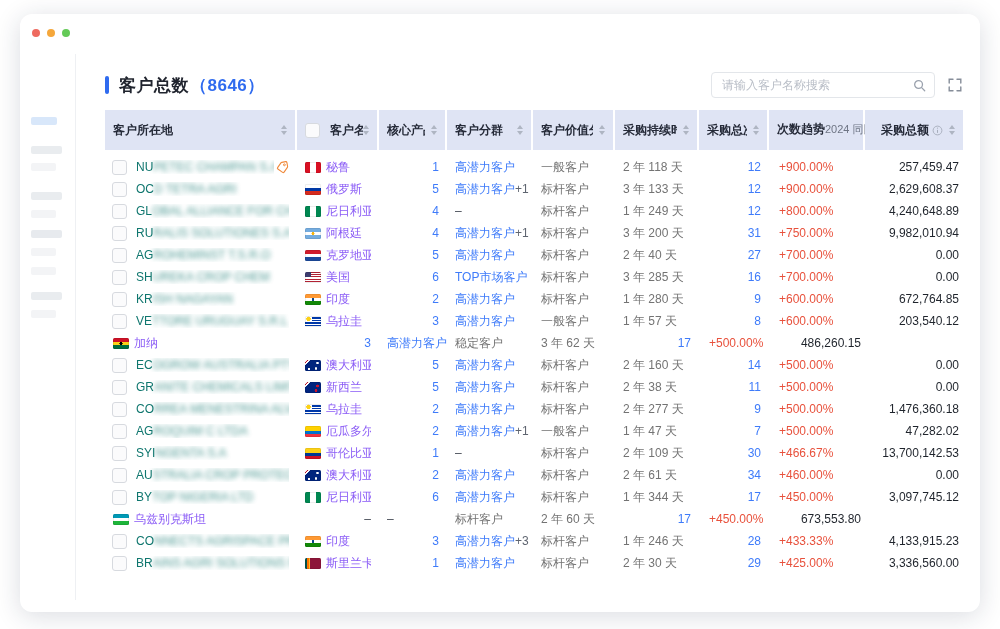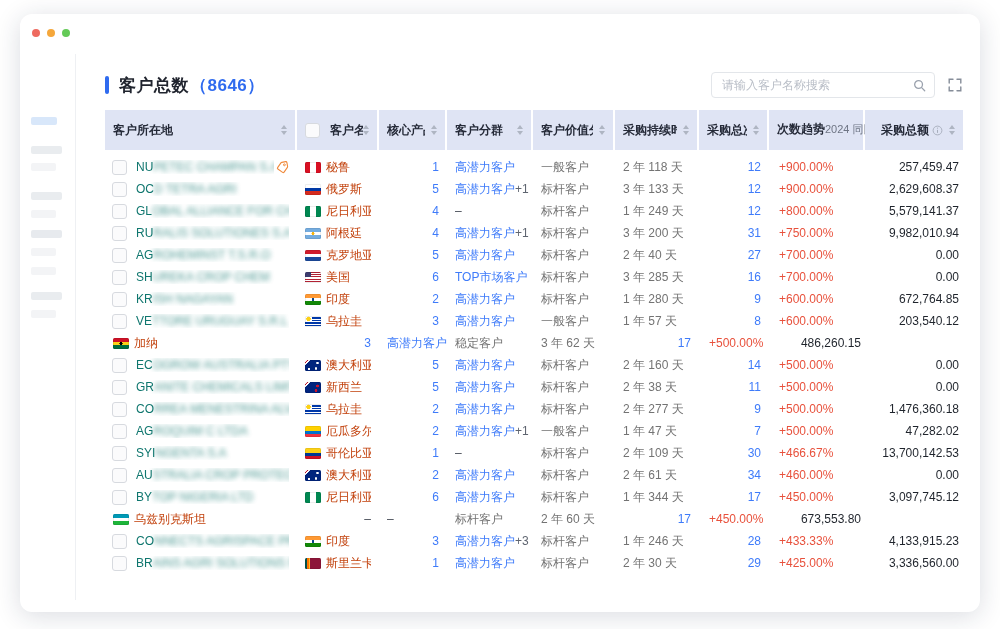--- a/index.html
+++ b/index.html
@@ -54,21 +54,21 @@
   .brow{height:22px;align-items:center;}
   .cell{display:flex;align-items:center;padding:0 8px;min-width:0;height:22px;}
   .right{justify-content:flex-end;}
   .checkbox{width:13px;height:13px;border:1px solid #d7dadf;background:#fbfbfc;border-radius:3px;flex:none;cursor:pointer;}
   .thead .checkbox{margin-right:10px;}
   .c-name{padding-left:7px;}
   .name-link{margin-left:9px;color:#0f766e;white-space:nowrap;overflow:hidden;flex:1;min-width:0;cursor:pointer;}
   .nblur{filter:blur(2.4px);opacity:.75;}
   .tag-icon{flex:none;margin-left:2px;display:flex;}
   .flag{width:16px;height:11px;border-radius:1.5px;flex:none;box-shadow:inset 0 0 0 .5px rgba(0,0,0,.14);}
-  .country{margin-left:5px;color:#c2410c;white-space:nowrap;overflow:hidden;}
+  .country{margin-left:5px;color:#8b5cf6;white-space:nowrap;overflow:hidden;}
   .blue-num{color:#3e7bfa;cursor:pointer;}
   .seg-link{color:#3e7bfa;cursor:pointer;white-space:nowrap;}
   .seg-extra{margin-left:auto;color:#5f6570;padding-right:2px;}
   .dash{color:#454a55;}
   .c-tier span,.c-dur span{color:#737373;white-space:nowrap;}
   .c-trend{padding-left:10px;}
   .c-trend span{color:#e8513c;white-space:nowrap;}
   .c-amt span{color:#1f242c;white-space:nowrap;}
   .c-amt{padding-right:4px;}
 </style>
@@ -288,21 +288,21 @@
           <div class="cell c-dur">
             <span>1 年 249 天</span>
           </div>
           <div class="cell c-cnt right">
             <span class="blue-num">12</span>
           </div>
           <div class="cell c-trend">
             <span>+800.00%</span>
           </div>
           <div class="cell c-amt right">
-            <span>5,579,141.37</span>
+            <span>4,240,648.89</span>
           </div>
         </div>
         <div class="trow brow">
           <div class="cell c-name">
             <span class="checkbox"></span>
             <span class="name-link"><span class="np">RU</span><span class="nblur">RALIS SOLUTIONES S.A</span></span>
           </div>
           <div class="cell c-loc">
             <span class="flag" style="background: radial-gradient(circle, rgb(246, 180, 14) 1.3px, transparent 1.7px), linear-gradient(rgb(116, 172, 223) 0px, rgb(116, 172, 223) 33%, rgb(255, 255, 255) 33%, rgb(255, 255, 255) 67%, rgb(116, 172, 223) 67%);"></span>
             <span class="country">阿根廷</span>

